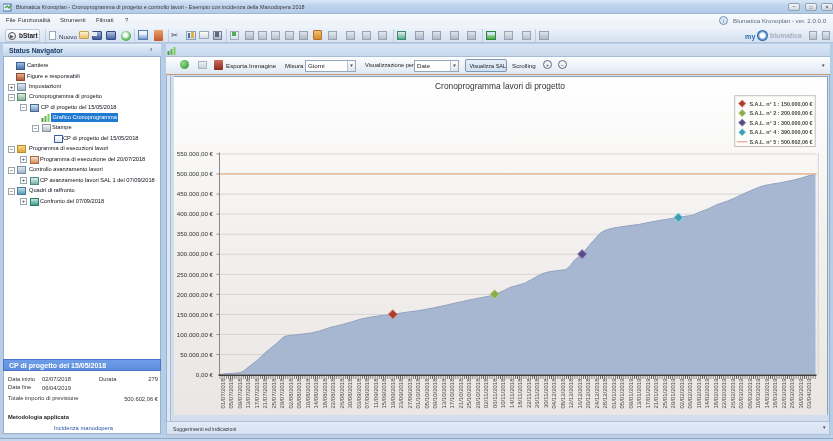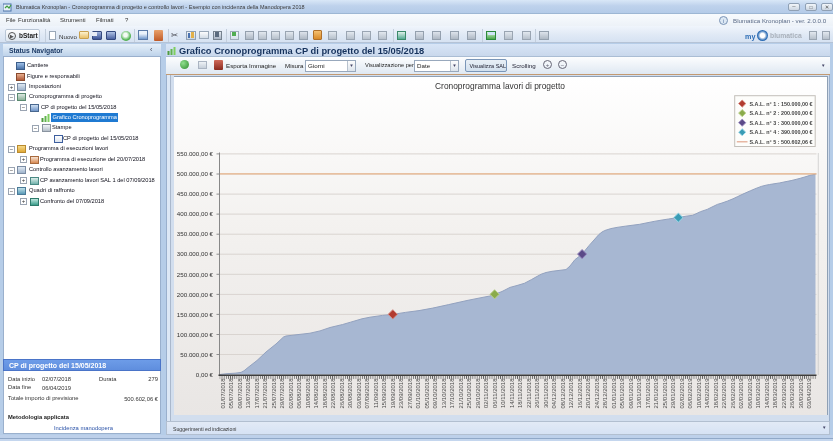--- a/index.html
+++ b/index.html
@@ -147,21 +147,20 @@
 
 <div class="abs" style="left:166px;top:44px;width:664px;height:390px;background:#d2deee;border:1px solid #9ab0cd;"></div>
 <div class="abs" style="left:166px;top:44px;width:664px;height:13px;background:linear-gradient(#d8e5f7,#c9d8ec);border-bottom:1px solid #aabdd4;"></div>
 <div class="abs" style="left:167px;top:46px;width:10px;height:9px">
       <svg style="position:absolute" width="10" height="9" viewBox="0 0 10 9">
         <rect x="0.5" y="5" width="2" height="4" fill="#4f9c3f"></rect>
         <rect x="3.5" y="3" width="2" height="6" fill="#61b44d"></rect>
         <rect x="6.5" y="1" width="2" height="8" fill="#7fcf5f"></rect>
       </svg>
     </div>
-<div class="abs" style="left:179px;top:45.5px;font-size:9.3px;font-weight:bold;color:#16325c">Grafico Cronoprogramma CP di progetto del 15/05/2018</div>
 
 <div class="abs" style="left:167px;top:57px;width:2.5px;height:364px;background:#dde8f6;"></div>
 <div class="abs" style="left:169.5px;top:57px;width:1px;height:364px;background:#aab8cc;"></div>
 
 <div class="abs" style="left:166px;top:57px;width:664px;height:18px;background:linear-gradient(#fcfdfe,#dfe8f2);border-bottom:1px solid #c39a72;"></div>
 <div class="abs" style="left:180px;top:60px;width:9px;height:9px;border-radius:50%;background:radial-gradient(circle at 35% 35%,#8fdf8f,#2c8a2c);"></div>
 <div class="abs" style="left:198px;top:61px;width:9px;height:8px;background:linear-gradient(#eef2f6,#c6cfda);border:1px solid #aab4c2;"></div>
 <div class="abs" style="left:214px;top:60px;width:9px;height:10px;background:linear-gradient(#d06a5a,#8a2a1e);border-radius:1px;"></div>
 <div class="abs" style="left:226px;top:62px;font-size:6.2px;color:#222">Esporta Immagine</div>
 <div class="abs" style="left:285px;top:62px;font-size:6.2px;color:#222">Misura</div>

